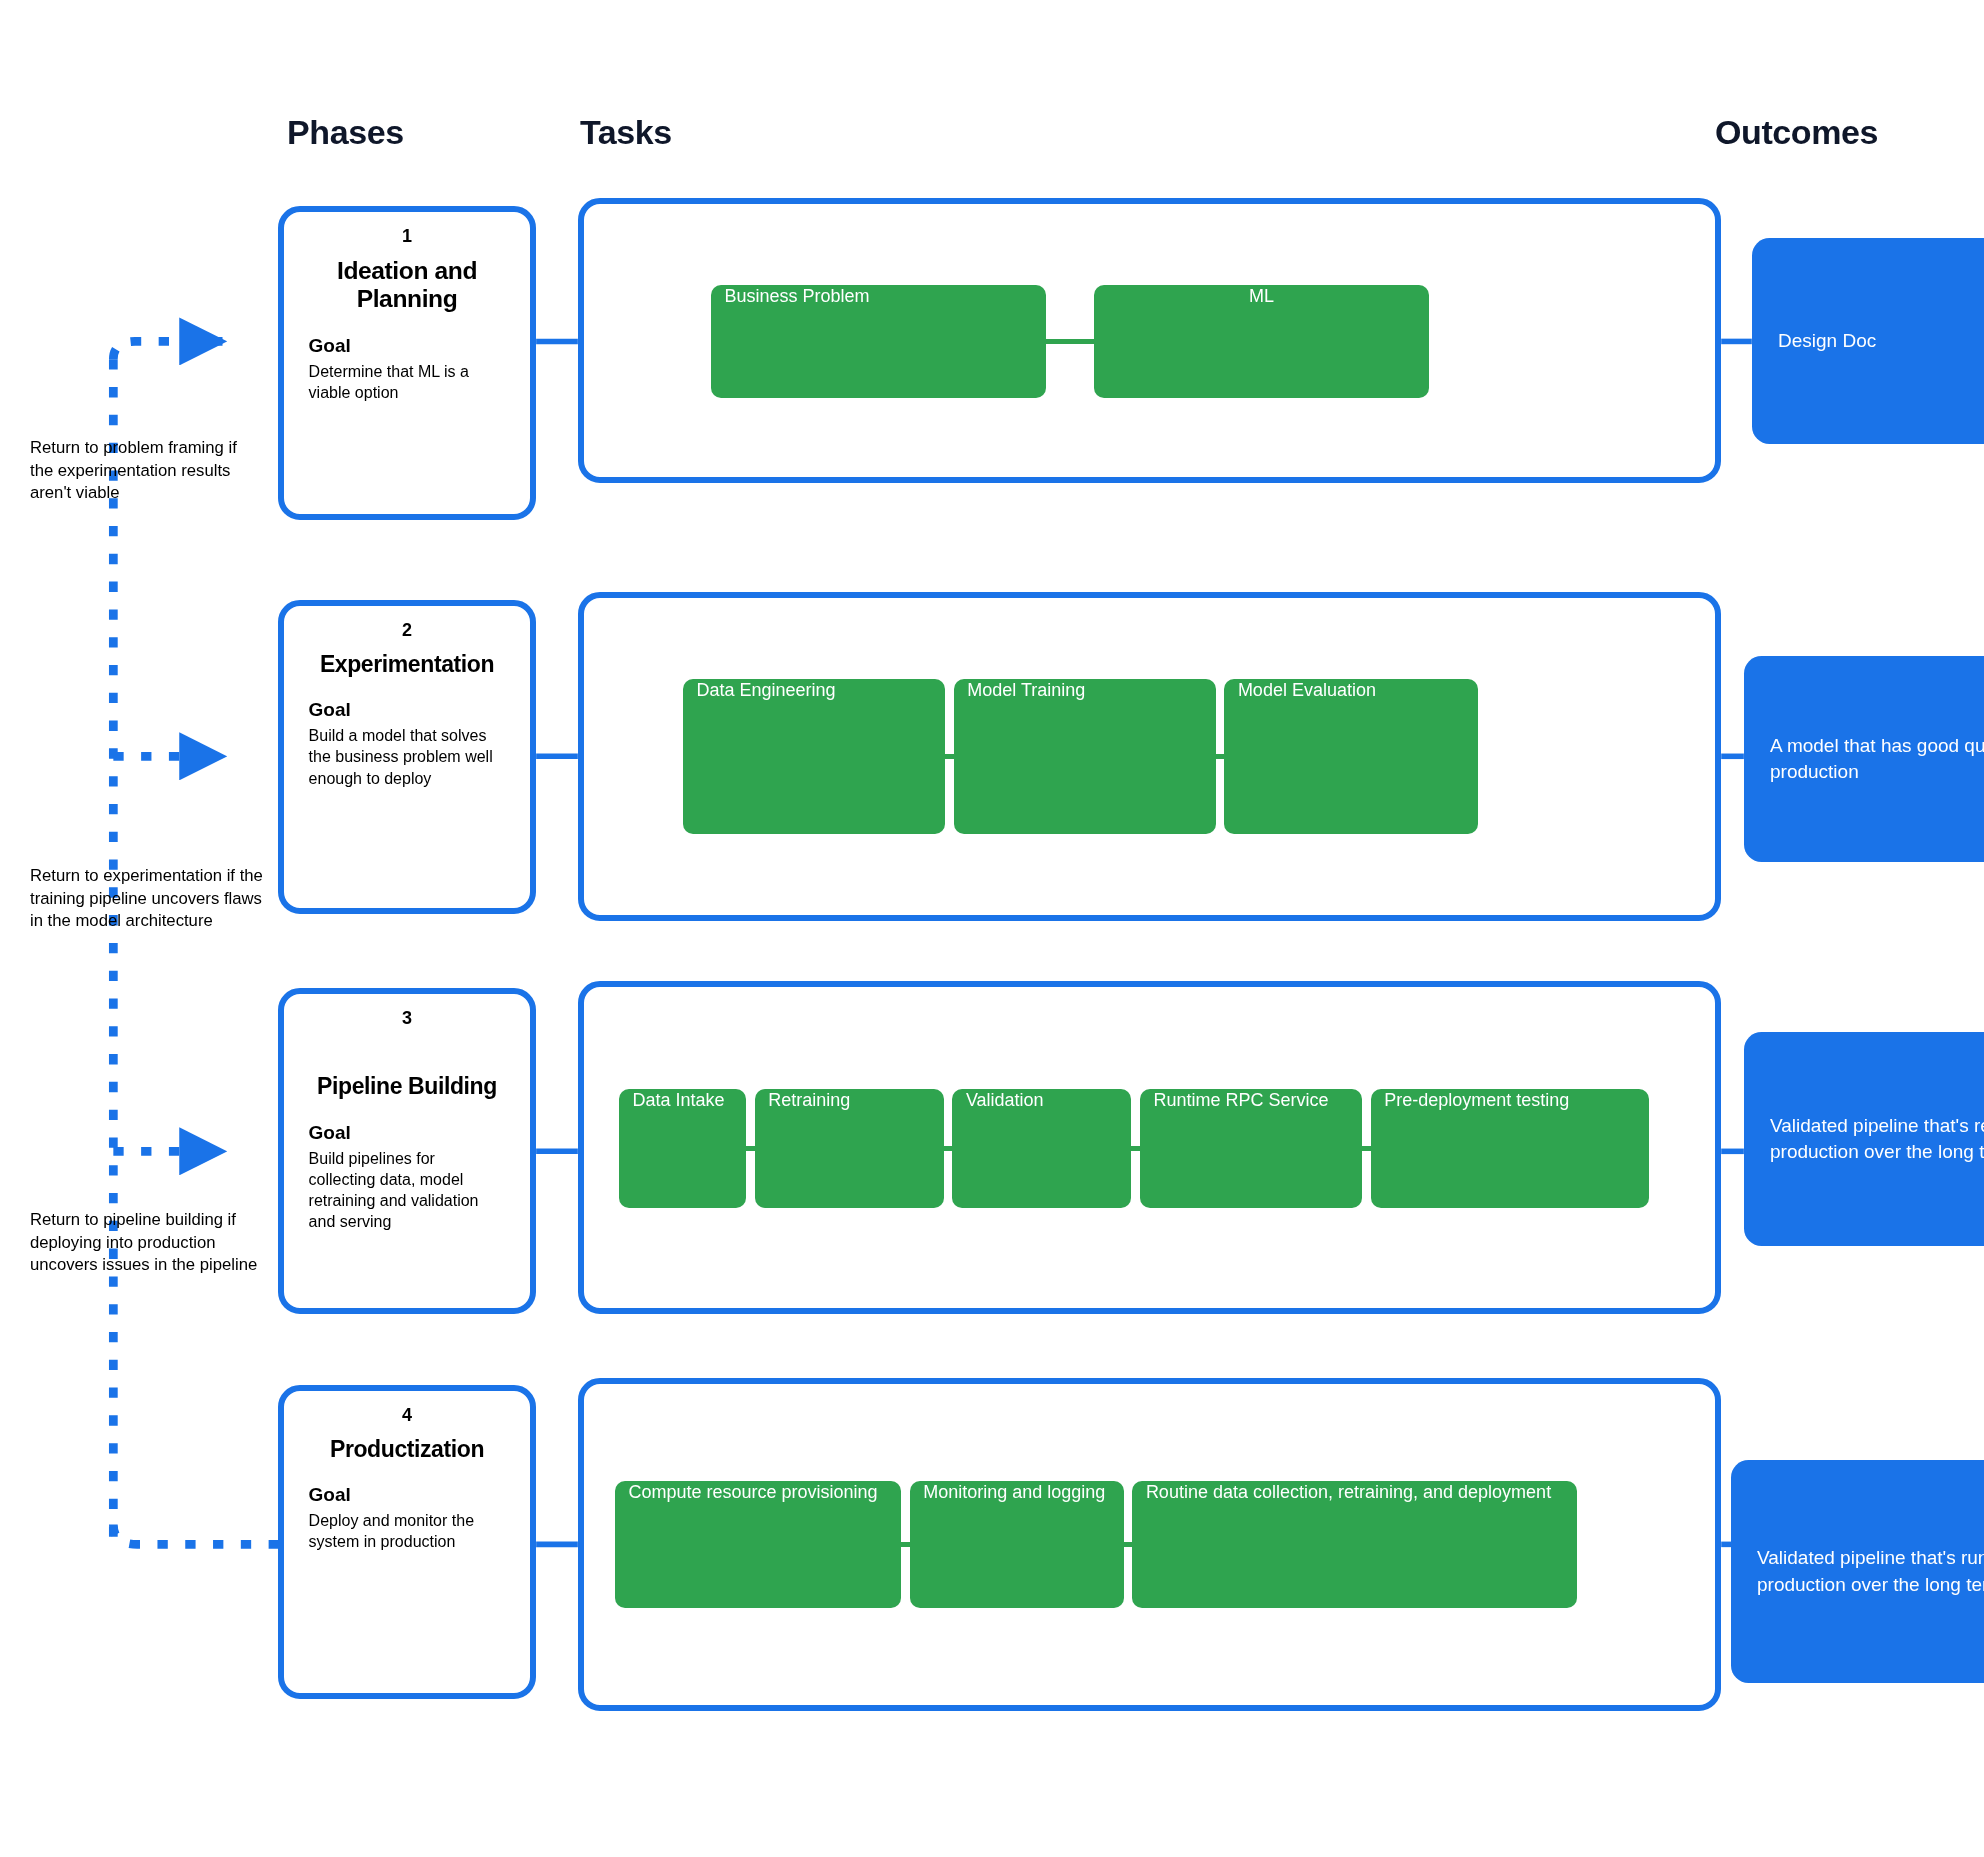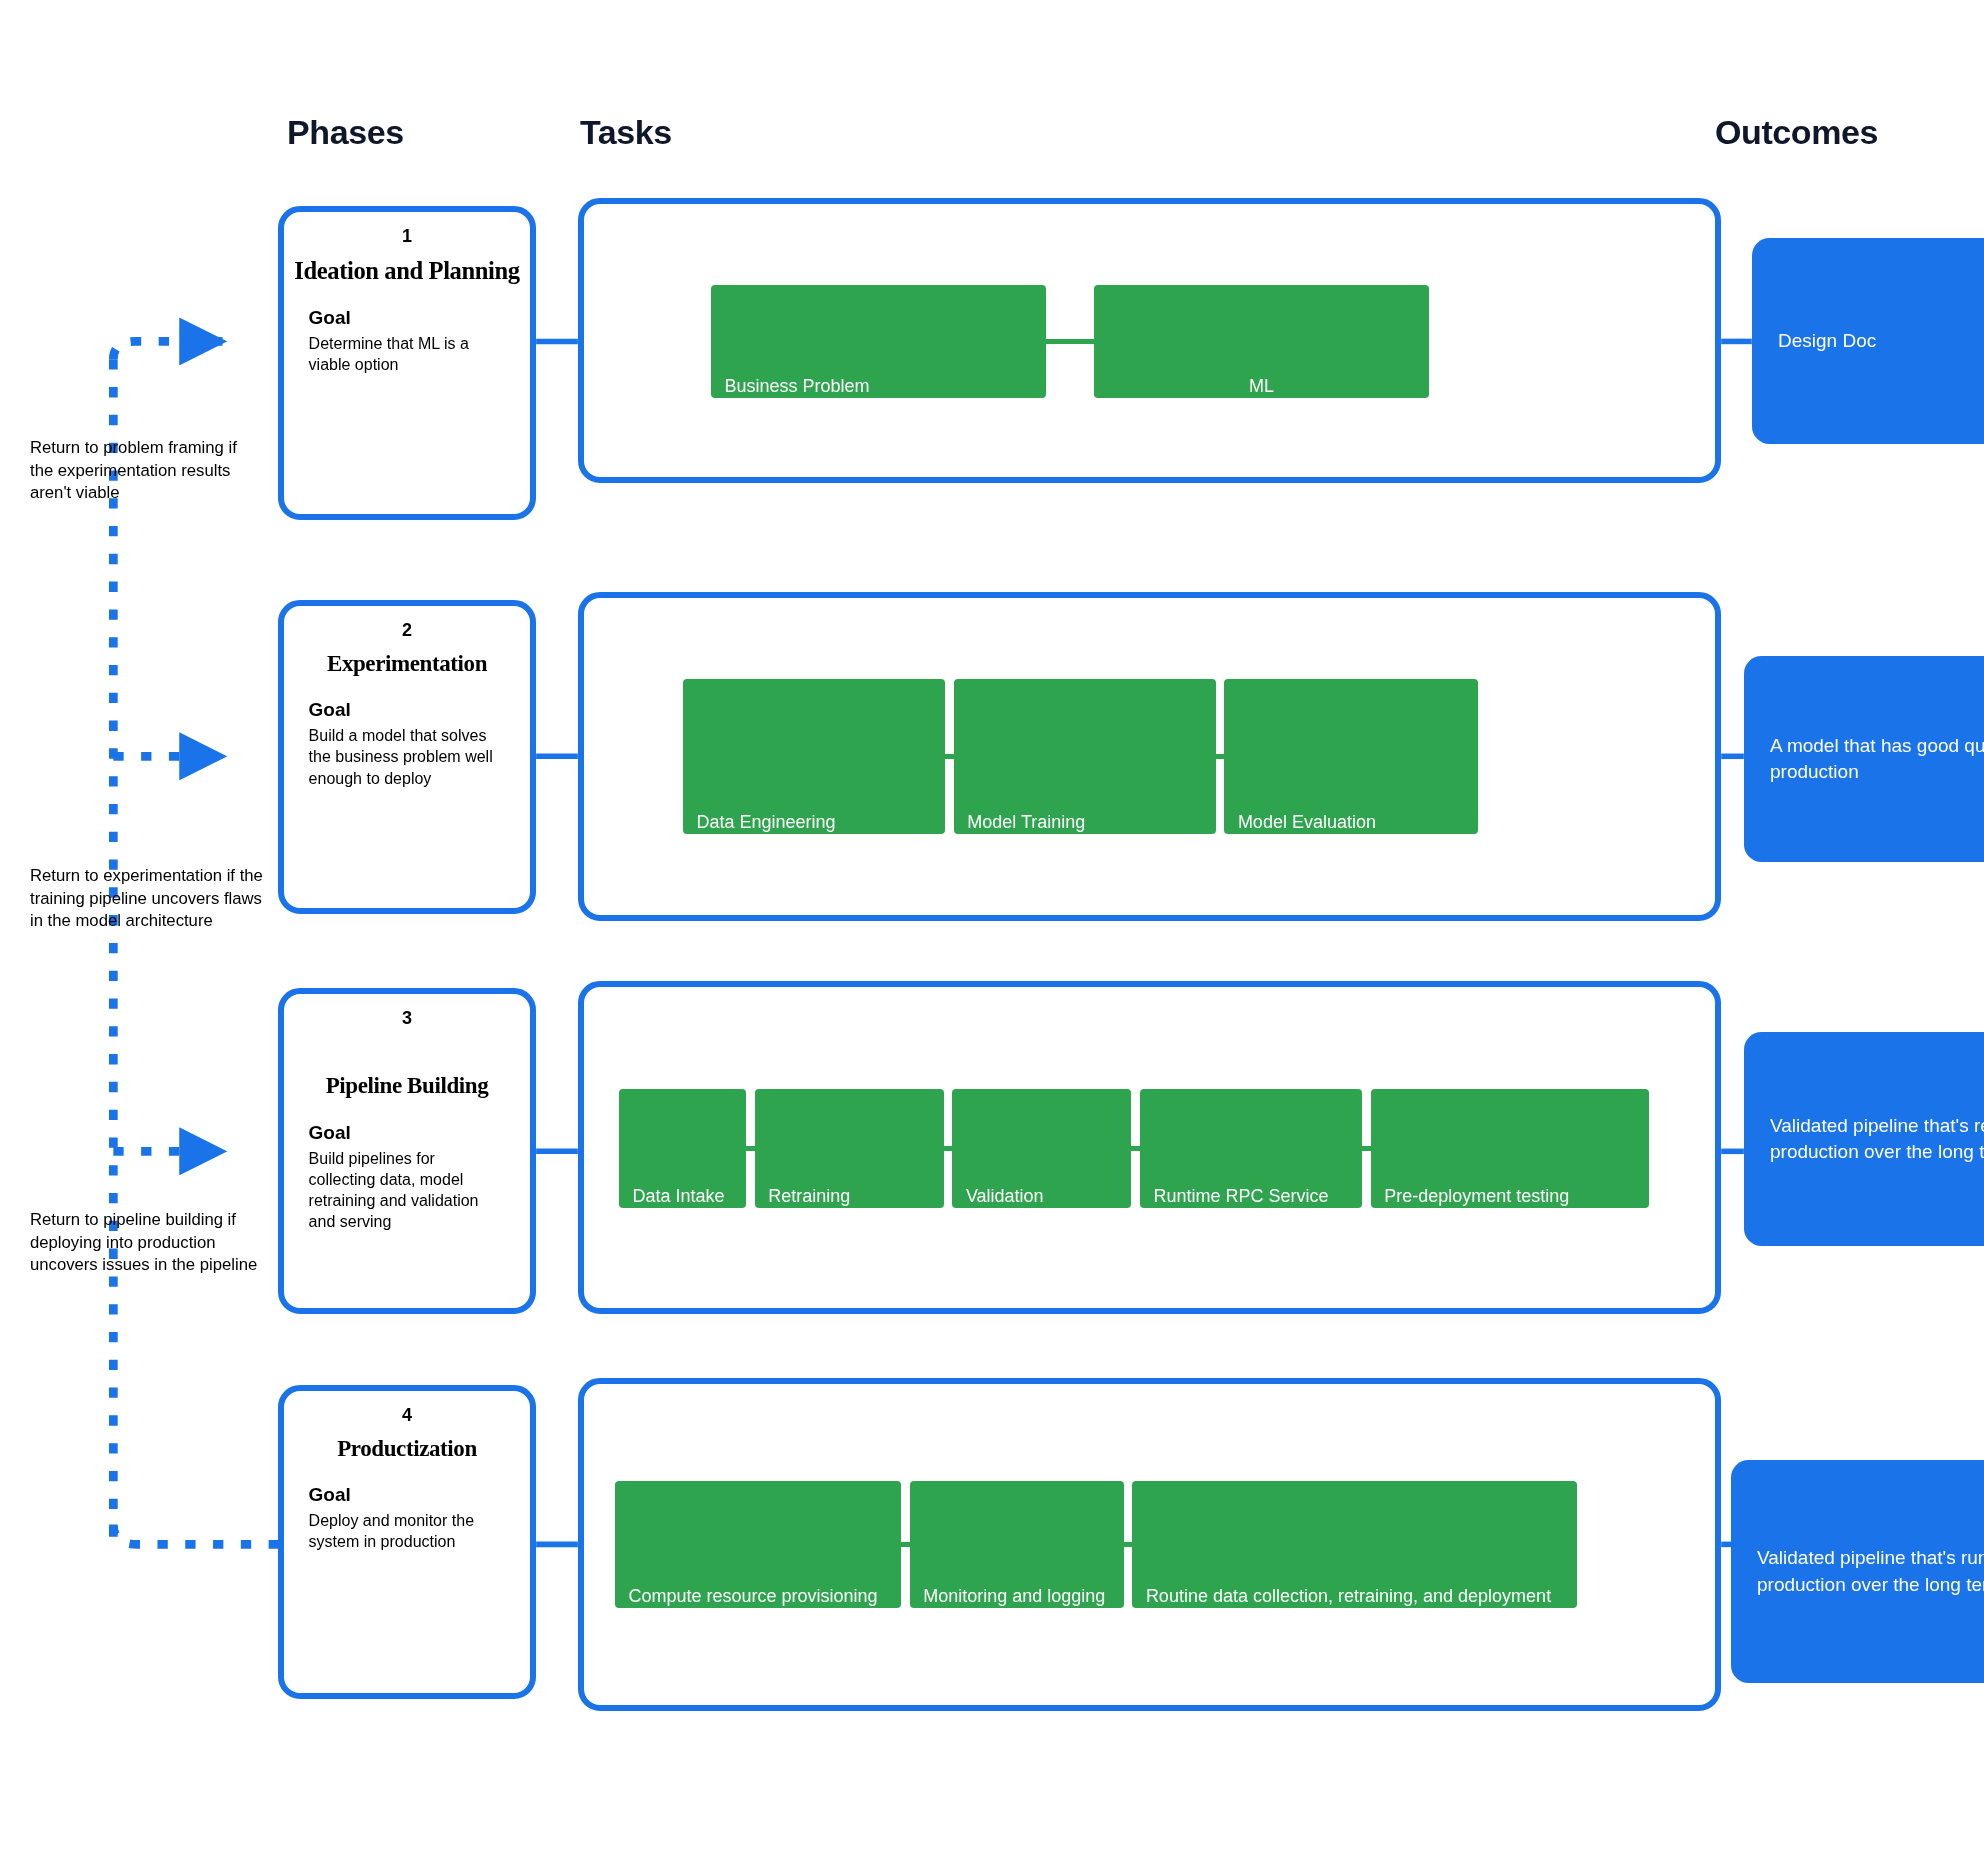--- a/index.html
+++ b/index.html
@@ -10,21 +10,21 @@
   
   .colhead{position:absolute;font-weight:700;font-size:34px;letter-spacing:-0.4px;color:#0f172a;white-space:nowrap;}
   #head-phases{left:287px;top:113px;}
   #head-tasks{left:580px;top:113px;}
   #head-outcomes{left:1715px;top:113px;}
 
   
   .phase-card{position:absolute;box-sizing:border-box;background:#fff;
       border:6.4px solid #1a73e8;border-radius:22px;width:258px;}
   .phase-num{text-align:center;font-weight:700;font-size:18px;margin:14.3px 0 0 0;}
-  .phase-title{text-align:center;font-weight:700;font-size:24.6px;line-height:1.14;margin:9.5px 10.3px 0 10.3px;letter-spacing:-0.4px;font-family:Liberation Serif, serif;}
+  .phase-title{text-align:center;font-weight:700;font-size:24.6px;line-height:1.14;margin:9.5px 10.3px 0 10.3px;letter-spacing:-0.4px;}
   .goal-label{font-weight:700;font-size:19px;margin:22px 0 0 24.6px;}
   .goal-text{font-size:16px;line-height:1.33;margin:4px 28px 0 24.6px;}
 
   #phase-1{left:278px;top:206px;height:314px;}
   #phase-2{left:278px;top:600px;height:314px;}
   #phase-3{left:278px;top:988px;height:326px;}
   #phase-4{left:278px;top:1385px;height:314px;}
   #phase-3 .phase-title{font-size:23px;margin-top:44px;}
   #phase-2 .phase-title{font-size:23px;}
   #phase-4 .phase-title{font-size:23px;}
@@ -32,22 +32,22 @@
   
   .task-panel{position:absolute;box-sizing:border-box;background:#fff;
       border:6.4px solid #1a73e8;border-radius:22px;
       display:flex;align-items:center;}
   #tasks-1{left:578px;top:198px;width:1143px;height:285px;}
   #tasks-2{left:578px;top:592px;width:1143px;height:329px;}
   #tasks-3{left:578px;top:981px;width:1143px;height:333px;}
   #tasks-4{left:578px;top:1378px;width:1143px;height:333px;}
 
   .taskrow{position:absolute;display:flex;align-items:center;}
-  .taskbox{background:#34a853;background:#2fa44f;color:#fff;border-radius:4px;
-      display:flex;align-items:flex-end;box-sizing:border-box;}
+  .taskbox{background:#34a853;background:#2fa44f;color:#fff;border-radius:10px;
+      display:flex;align-items:flex-start;box-sizing:border-box;}
   .taskbox span{display:block;font-size:18px;line-height:1.28;padding:0 13.5px;}
   .tconn{background:#2fa44f;height:4.8px;}
 
   
   .outcome{position:absolute;box-sizing:border-box;background:#1a73e8;color:#fff;
       border-radius:17.5px;display:flex;align-items:center;}
   .outcome span{font-size:19px;line-height:1.38;padding:0 0 0 26px;display:block;}
   #out-1{left:1752px;top:238px;width:306px;height:206px;}
   #out-1 span{text-align:left;}
   #out-2{left:1744px;top:656px;width:314px;height:206px;}

